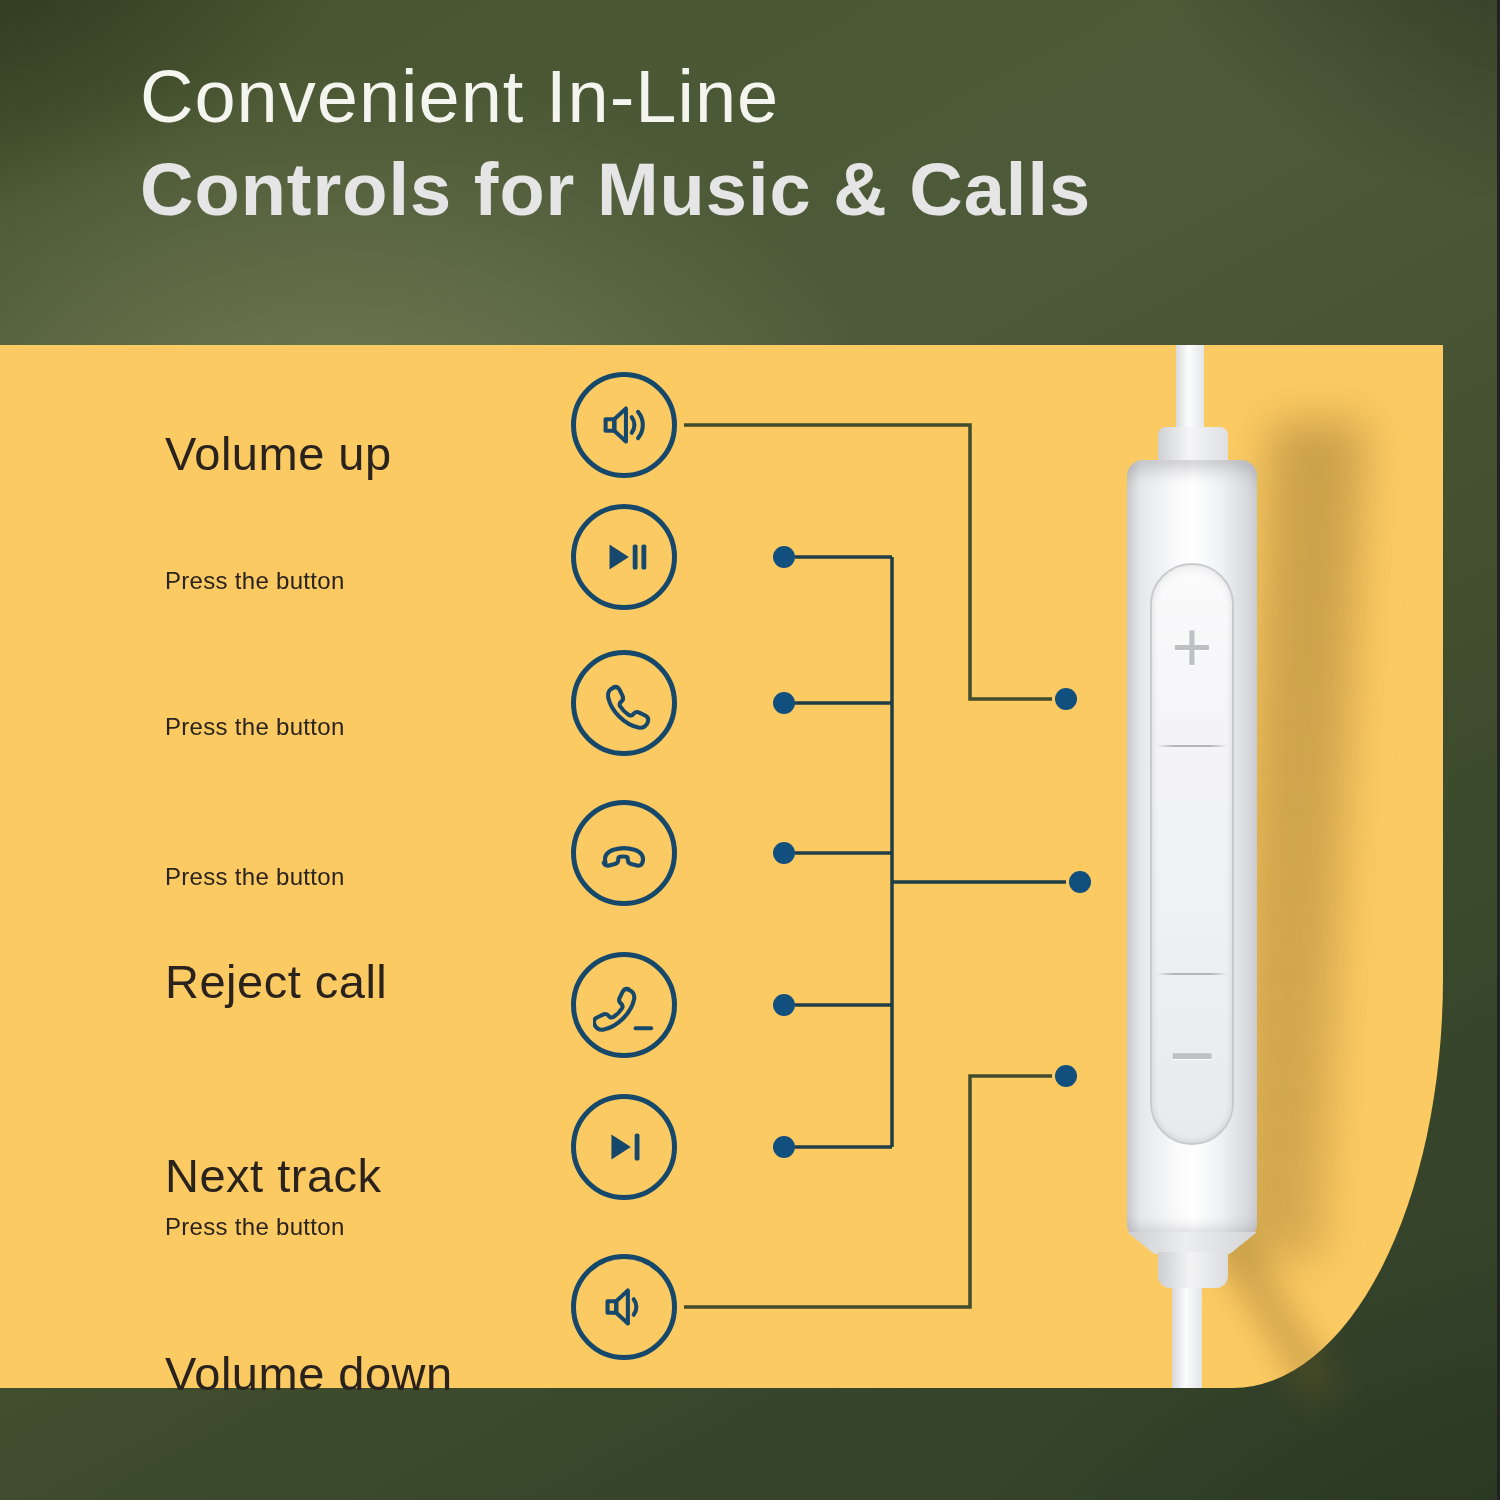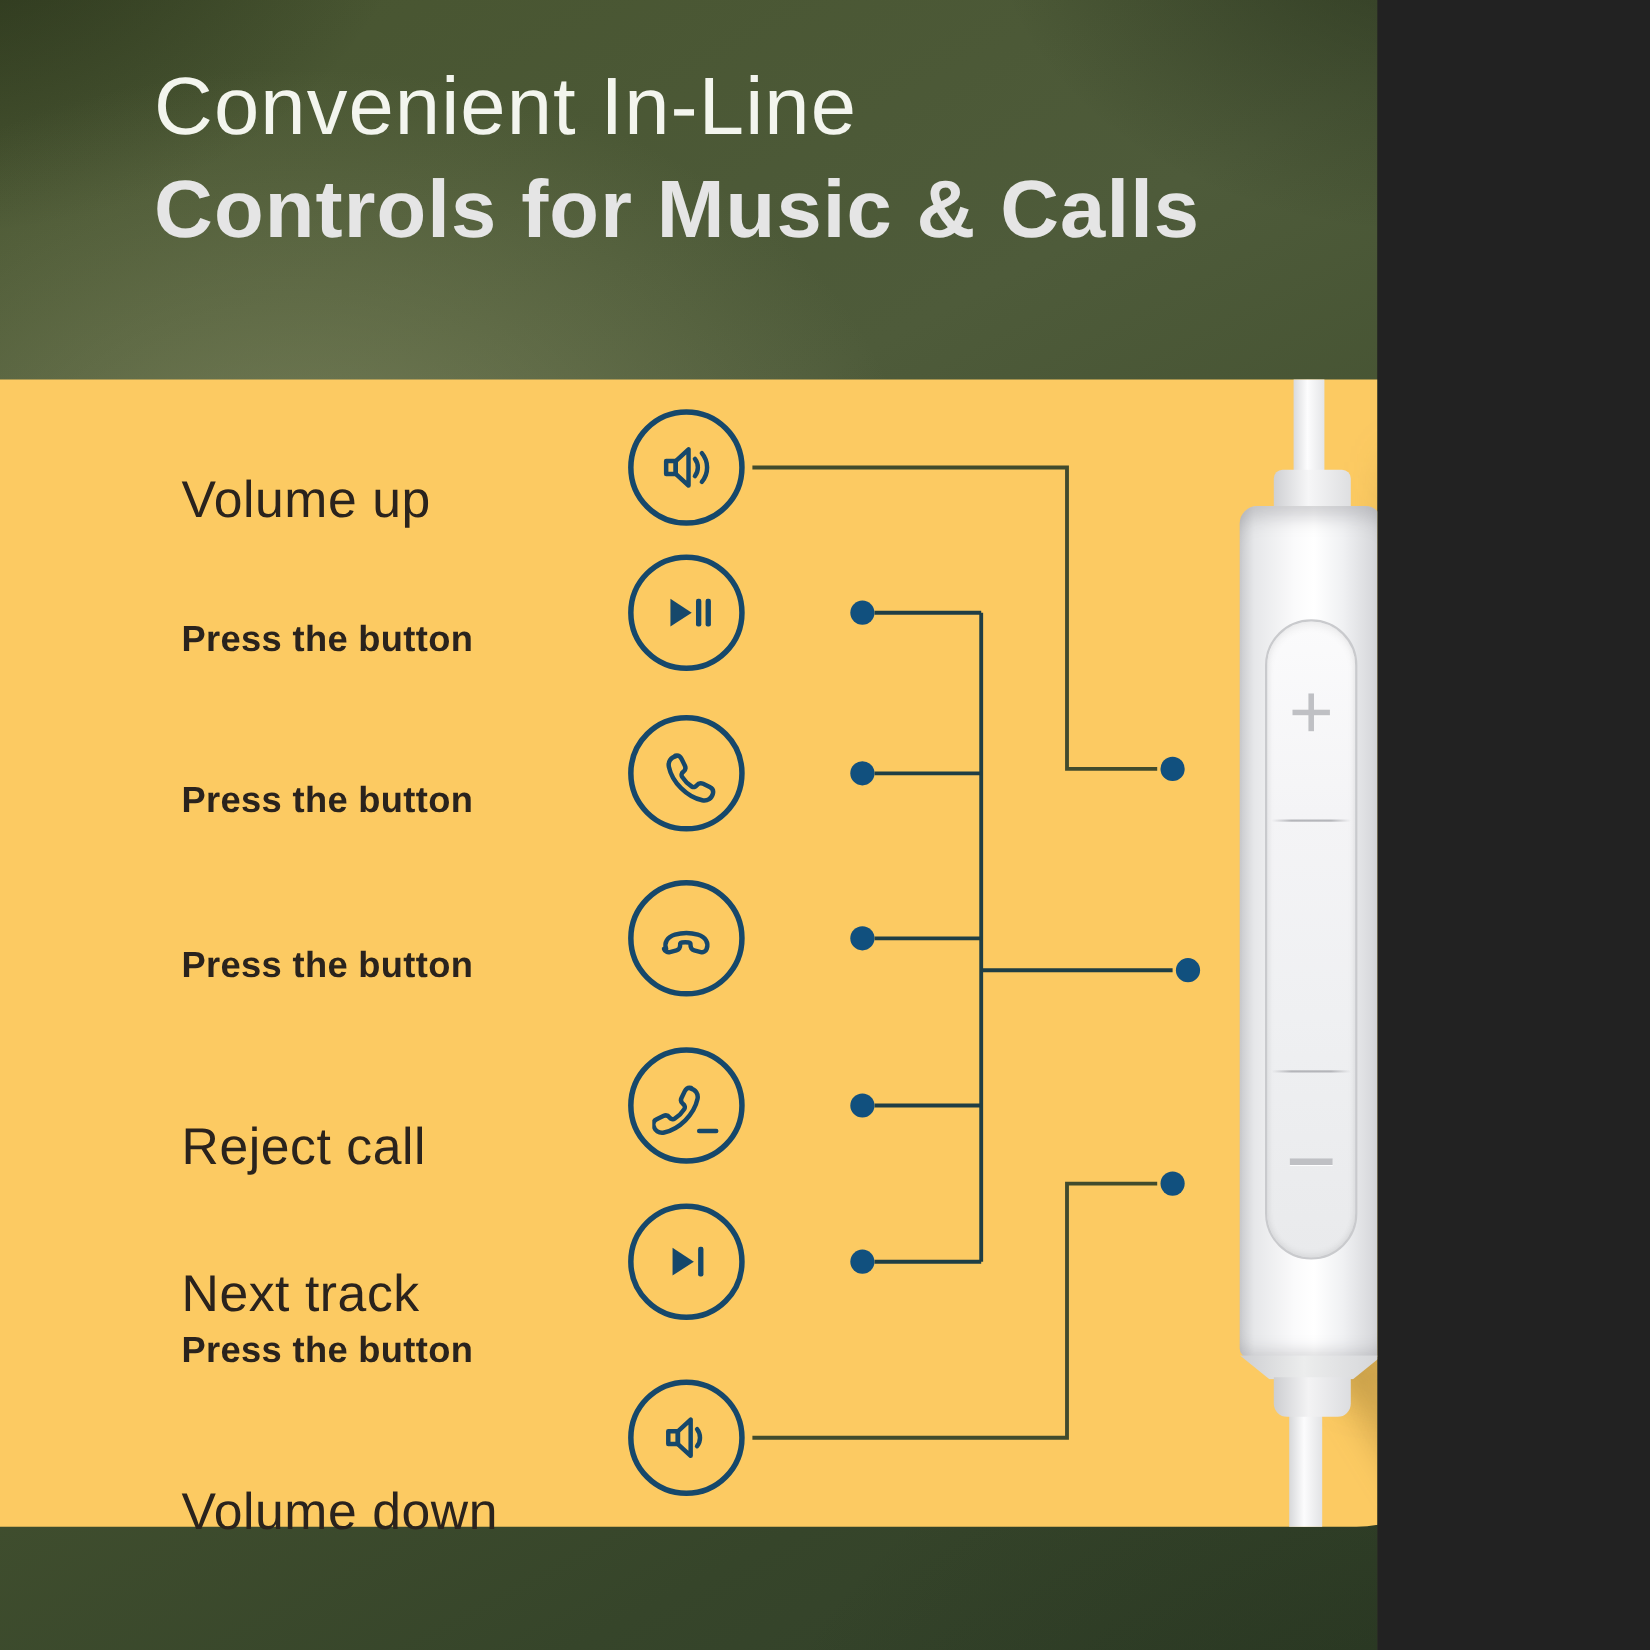--- a/index.html
+++ b/index.html
@@ -1,17 +1,17 @@
 <!DOCTYPE html>
 <html><head>
 <meta charset="utf-8">
 <style>
   html,body{margin:0;padding:0;background:#222;}
   .stage{
-    position:relative;width:1252px;height:1500px;overflow:hidden;
+    position:relative;width:1497px;height:1500px;overflow:hidden;
     font-family:"Liberation Sans",sans-serif;
     background:#45522f;
   }
   
   .bg{
     position:absolute;inset:0;z-index:0;
     background:
       radial-gradient(900px 650px at 22% 31%, rgba(150,156,114,.55), rgba(150,156,114,0) 62%),
       radial-gradient(760px 560px at -6% -8%, rgba(16,24,10,.62), rgba(16,24,10,0) 60%),
       radial-gradient(700px 520px at 104% -6%, rgba(20,30,14,.55), rgba(20,30,14,0) 58%),
@@ -24,21 +24,21 @@
     background:#fcca62;
     border-bottom-right-radius:210px 410px;
   }
   
   .title{position:absolute;left:140px;top:50px;z-index:3;}
   .title .l1{font-size:74px;font-weight:400;color:#f3f5ee;letter-spacing:1px;line-height:1.26;}
   .title .l2{font-size:74px;font-weight:700;color:#e5e5e5;letter-spacing:1px;line-height:1.26;}
   
   .row-text{position:absolute;left:165px;z-index:3;color:#2a231d;margin-top:28px;}
   .row-text .main{font-size:47px;line-height:56px;font-weight:400;letter-spacing:.5px;}
-  .row-text .sub{font-size:33px;line-height:46px;font-weight:700;letter-spacing:.3px;}
+  .row-text .sub{font-size:24px;line-height:46px;font-weight:400;letter-spacing:.3px;}
   .row-text .sub:empty{display:none;}
   .icon-circle{
     position:absolute;left:571px;width:96px;height:96px;z-index:3;
     border:5px solid #16486b;border-radius:50%;
     display:flex;align-items:center;justify-content:center;
   }
   .icon-circle svg{display:block;}
   
   .connectors{position:absolute;left:0;top:0;z-index:2;pointer-events:none;}
   
@@ -131,21 +131,21 @@
   </div>
   <div class="row-text" style="top:530px">
     <div class="sub">Press the button</div>
   </div>
   <div class="row-text" style="top:676px">
     <div class="sub">Press the button</div>
   </div>
   <div class="row-text" style="top:826px">
     <div class="sub">Press the button</div>
   </div>
-  <div class="row-text" style="top:986px">
+  <div class="row-text" style="top:926px">
     <div class="main">Reject call</div>
   </div>
   <div class="row-text" style="top:1120px">
     <div class="main">Next track</div>
     <div class="sub">Press the button</div>
   </div>
   <div class="row-text" style="top:1318px">
     <div class="main">Volume down</div>
 
   </div>

